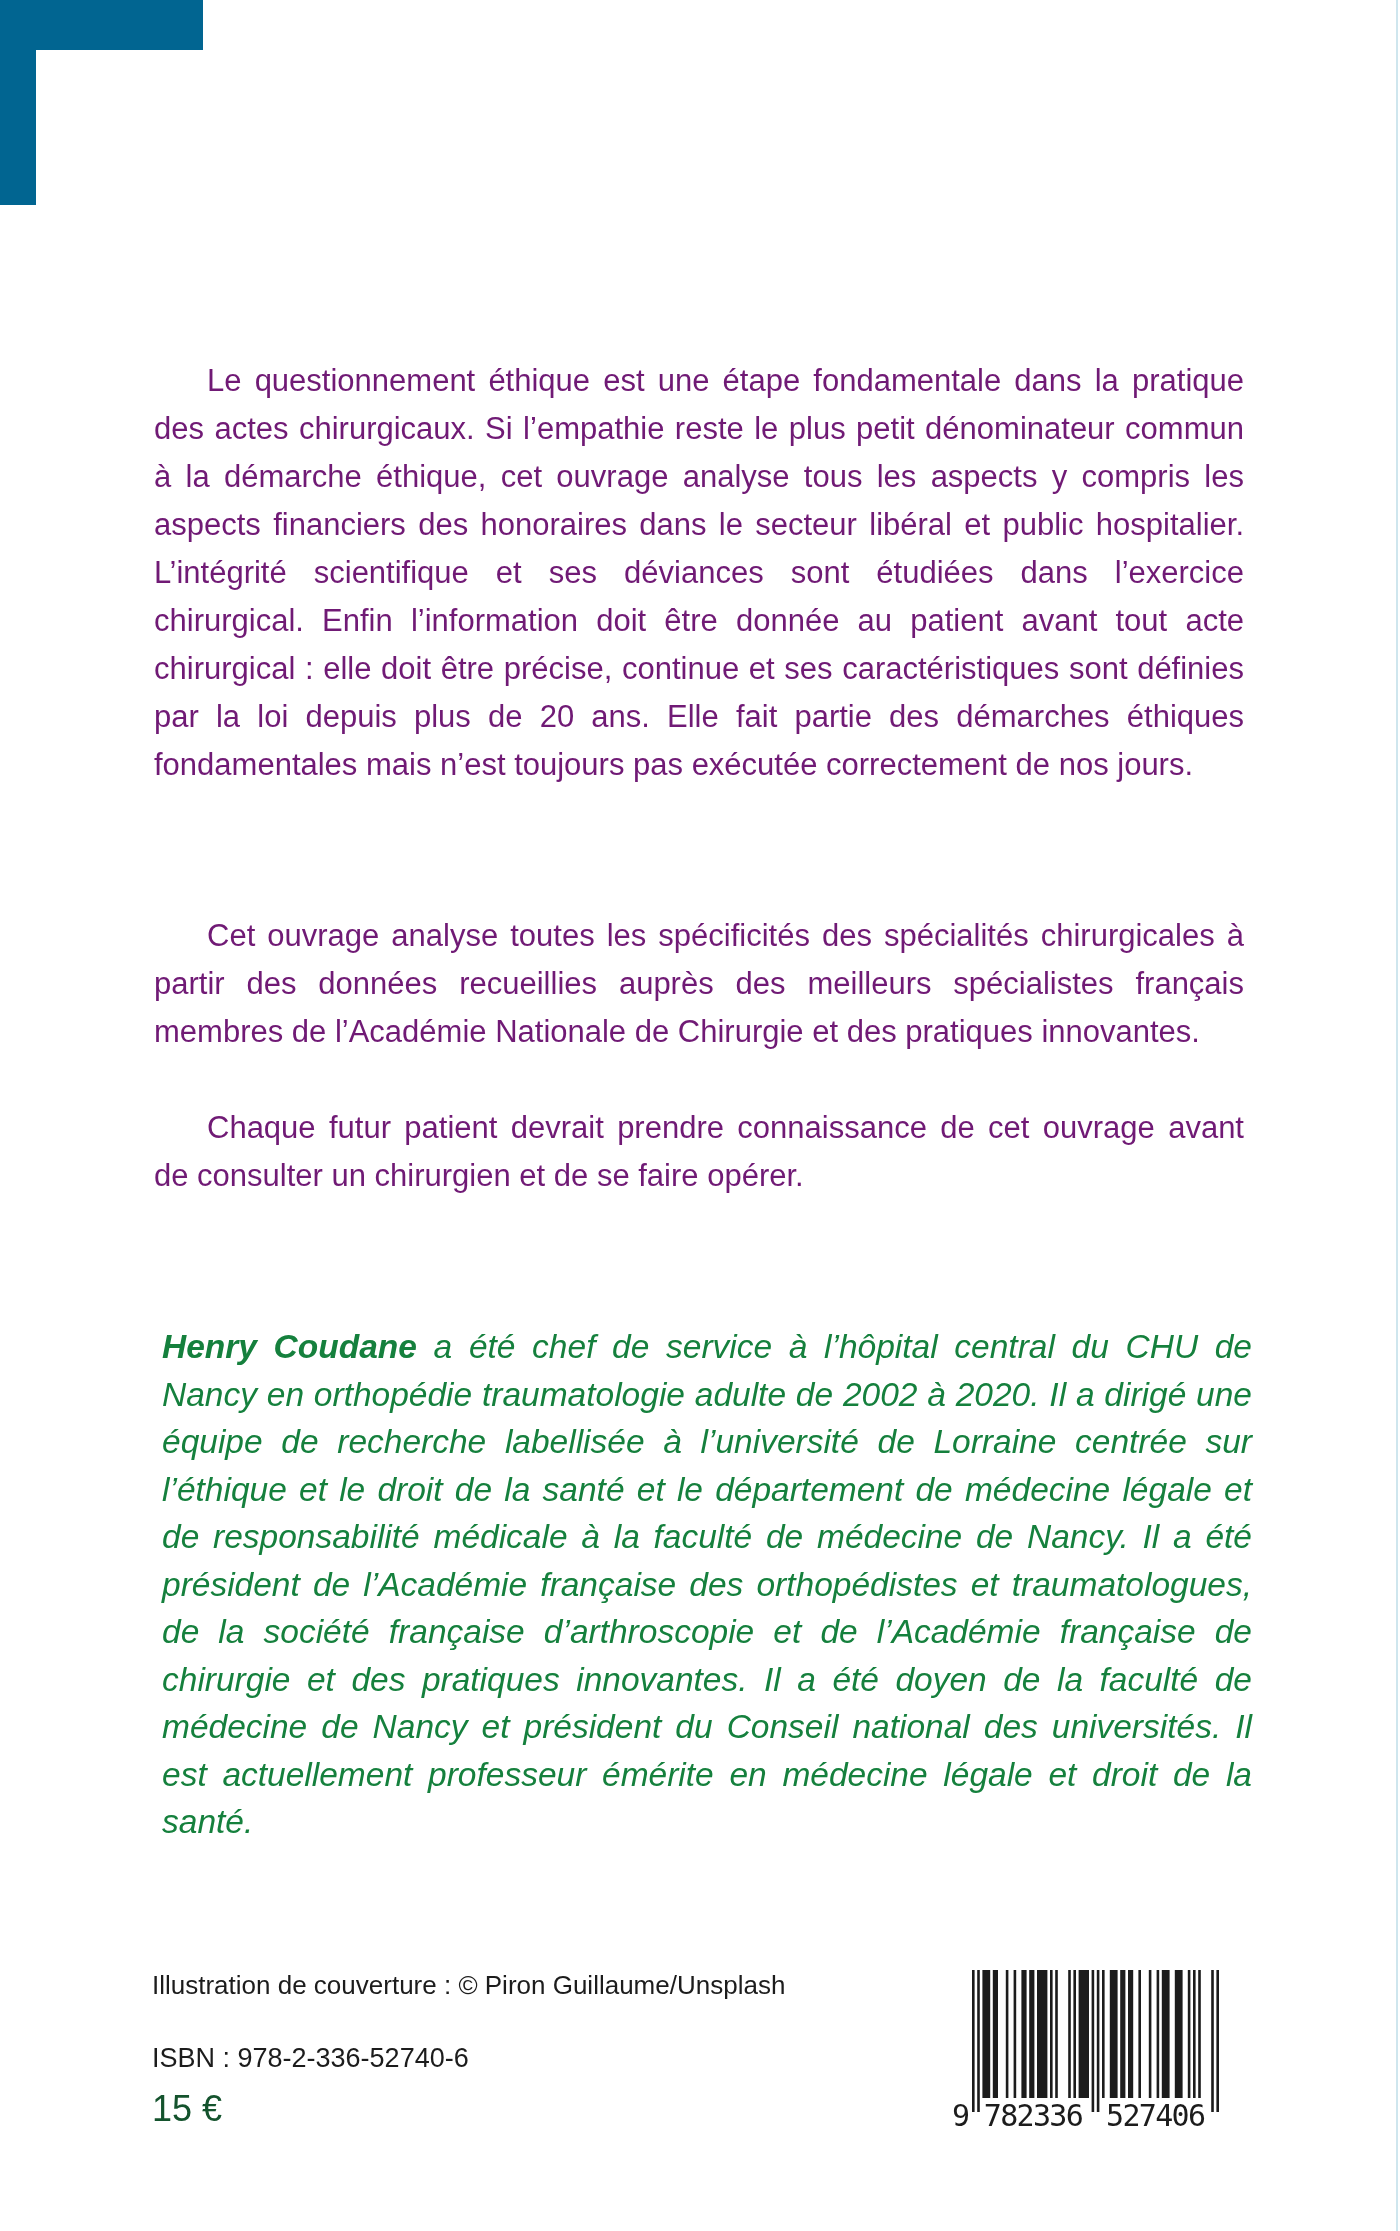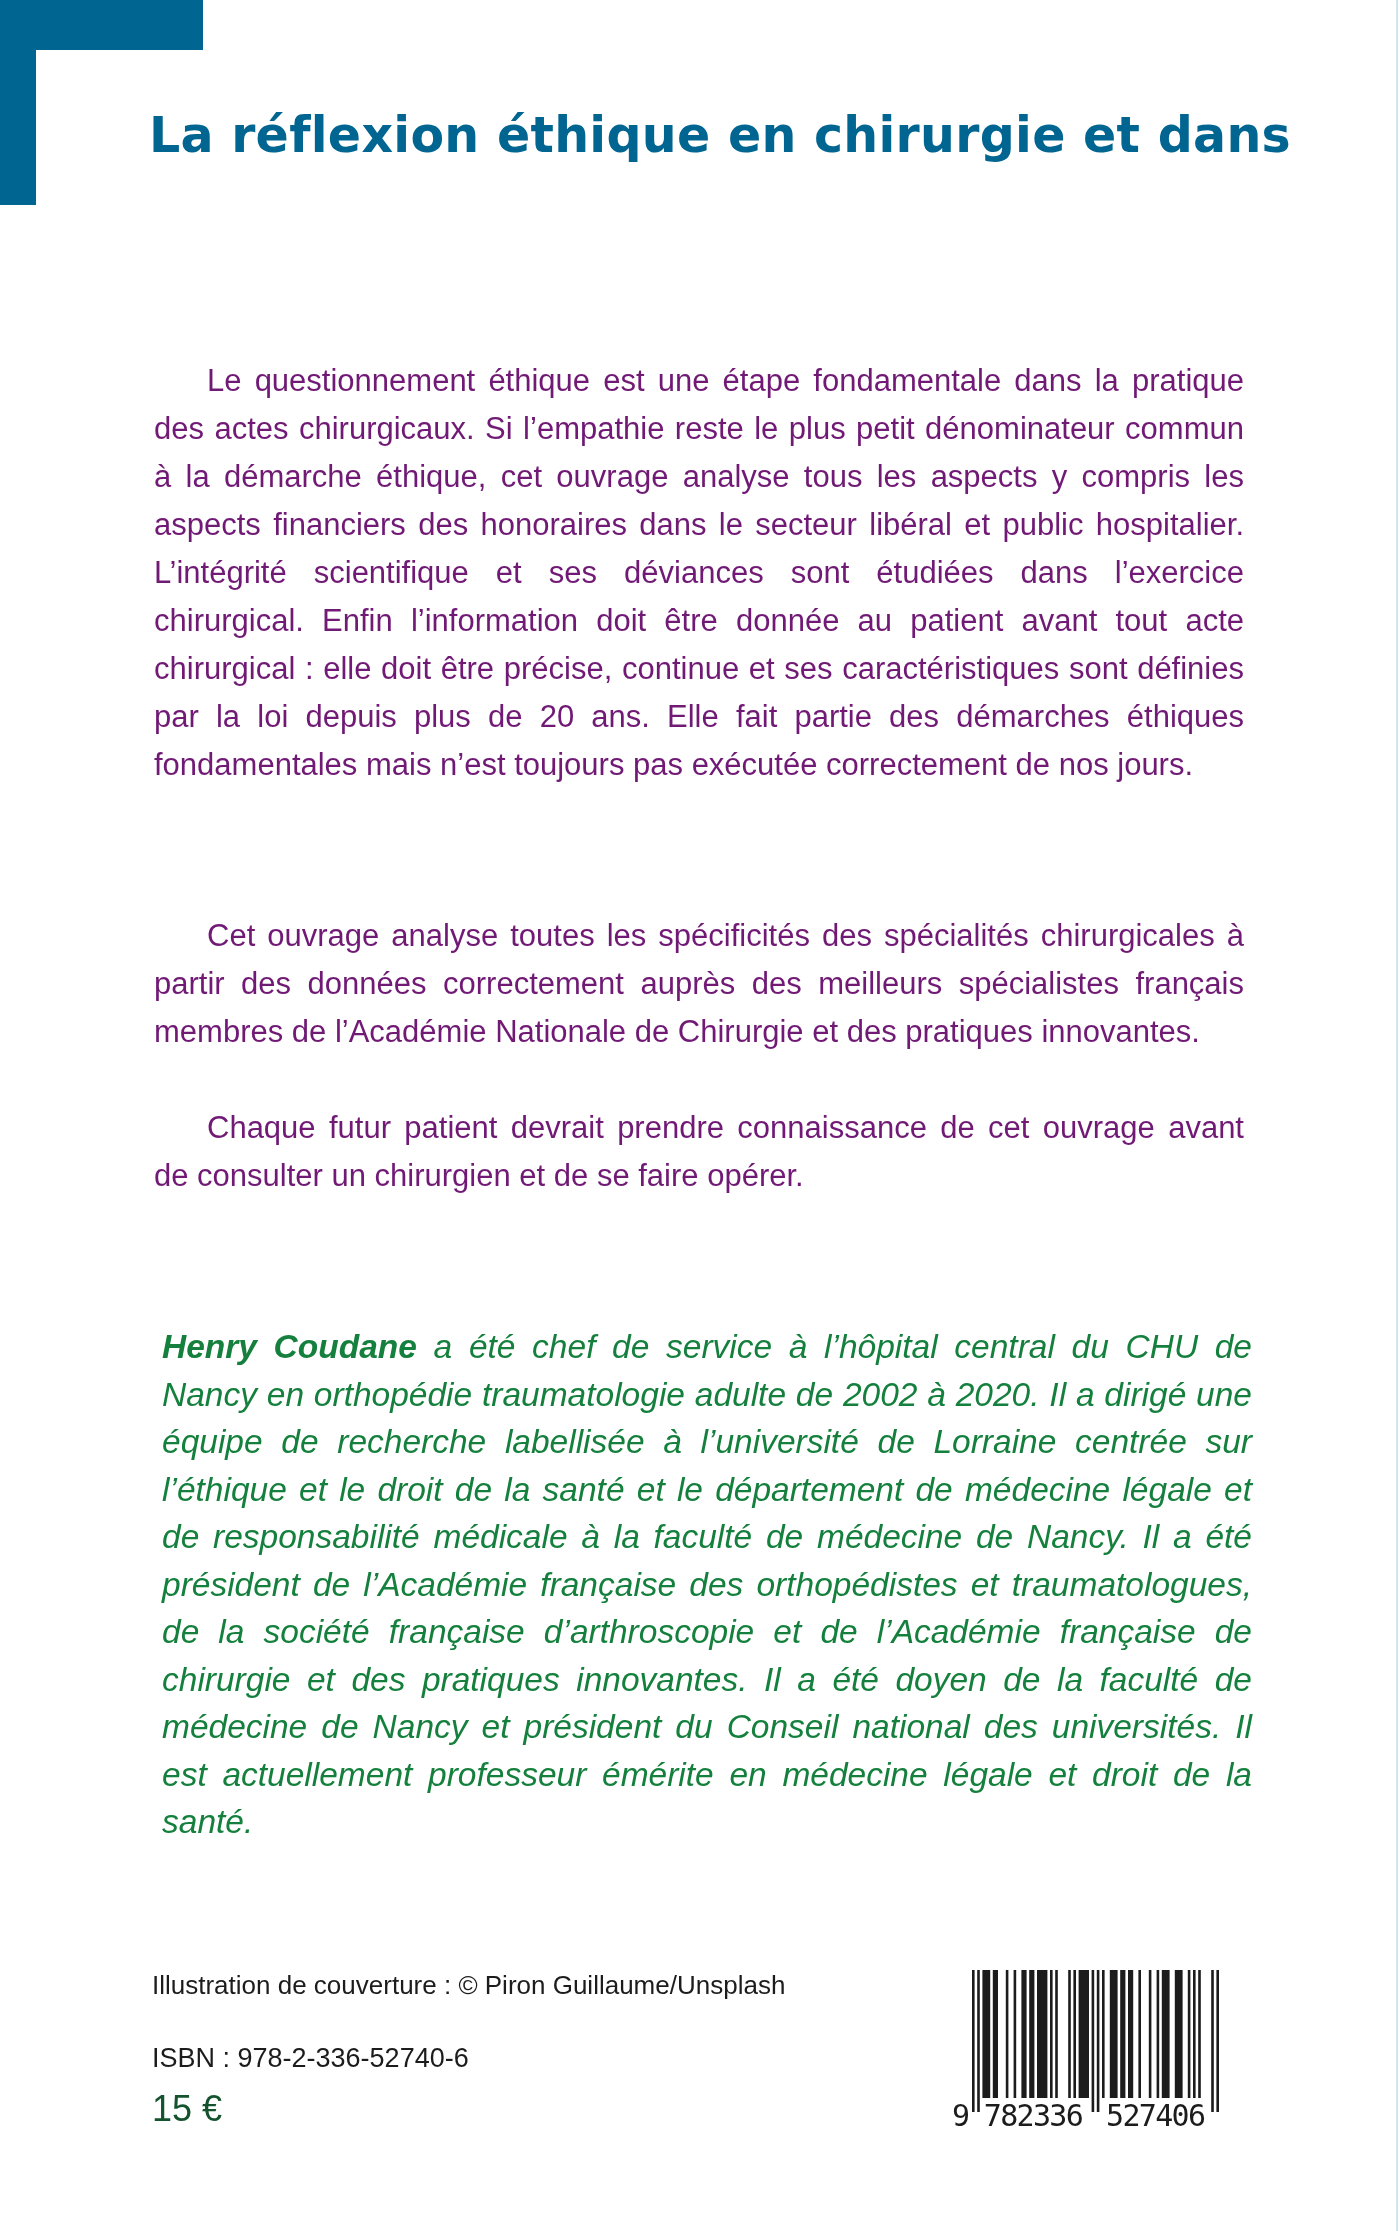--- a/index.html
+++ b/index.html
@@ -48,28 +48,27 @@
   .barcode text { font-family: "DejaVu Sans Mono", monospace; font-size: 30px; fill: #1c1c1c; }
 </style>
 </head>
 <body>
 
 <div class="corner-h"></div>
 <div class="corner-v"></div>
 <div class="edge-line"></div>
 
 <h1 class="title">
-  <span>La réflexion éthique en chirurgie et dans</span>
 </h1>
 
 <div class="body p1">
   <p>Le questionnement éthique est une étape fondamentale dans la pratique des actes chirurgicaux. Si l’empathie reste le plus petit dénominateur commun à la démarche éthique, cet ouvrage analyse tous les aspects y compris les aspects financiers des honoraires dans le secteur libéral et public hospitalier. L’intégrité scientifique et ses déviances sont étudiées dans l’exercice chirurgical. Enfin l’information doit être donnée au patient avant tout acte chirurgical : elle doit être précise, continue et  ses caractéristiques sont  définies par la loi depuis plus de 20 ans. Elle fait partie des démarches éthiques fondamentales mais n’est toujours pas exécutée correctement de nos jours.</p>
 </div>
 <div class="body p2">
-  <p>Cet ouvrage analyse toutes les spécificités des spécialités chirurgicales à partir des données correctement auprès des meilleurs spécialistes français membres de l’Académie Nationale de Chirurgie et des pratiques innovantes.</p>
+  <p>Cet ouvrage analyse toutes les spécificités des spécialités chirurgicales à partir des données recueillies auprès des meilleurs spécialistes français membres de l’Académie Nationale de Chirurgie et des pratiques innovantes.</p>
 </div>
 <div class="body p3">
   <p>Chaque futur patient devrait prendre connaissance de cet ouvrage avant de consulter un chirurgien et de se faire opérer.</p>
 </div>
 
 <p class="bio"><span class="name">Henry Coudane</span><span> a été chef de service à l’hôpital central du CHU de Nancy en orthopédie traumatologie adulte de 2002 à 2020. Il a dirigé une équipe de recherche labellisée à l’université de Lorraine centrée sur l’éthique et le droit de la santé et le département de médecine légale et de responsabilité médicale à la faculté de médecine de Nancy. Il a été président de l’Académie française des orthopédistes et traumatologues, de la société française d’arthroscopie et de l’Académie française de chirurgie et des pratiques innovantes. Il a été doyen de la faculté de médecine de Nancy et président du Conseil national des universités. Il est actuellement professeur émérite en médecine légale et droit de la santé.</span></p>
 
 <div class="credit">Illustration de couverture : © Piron Guillaume/Unsplash</div>
 <div class="isbn">ISBN : 978-2-336-52740-6</div>
 <div class="price">15 €</div>

